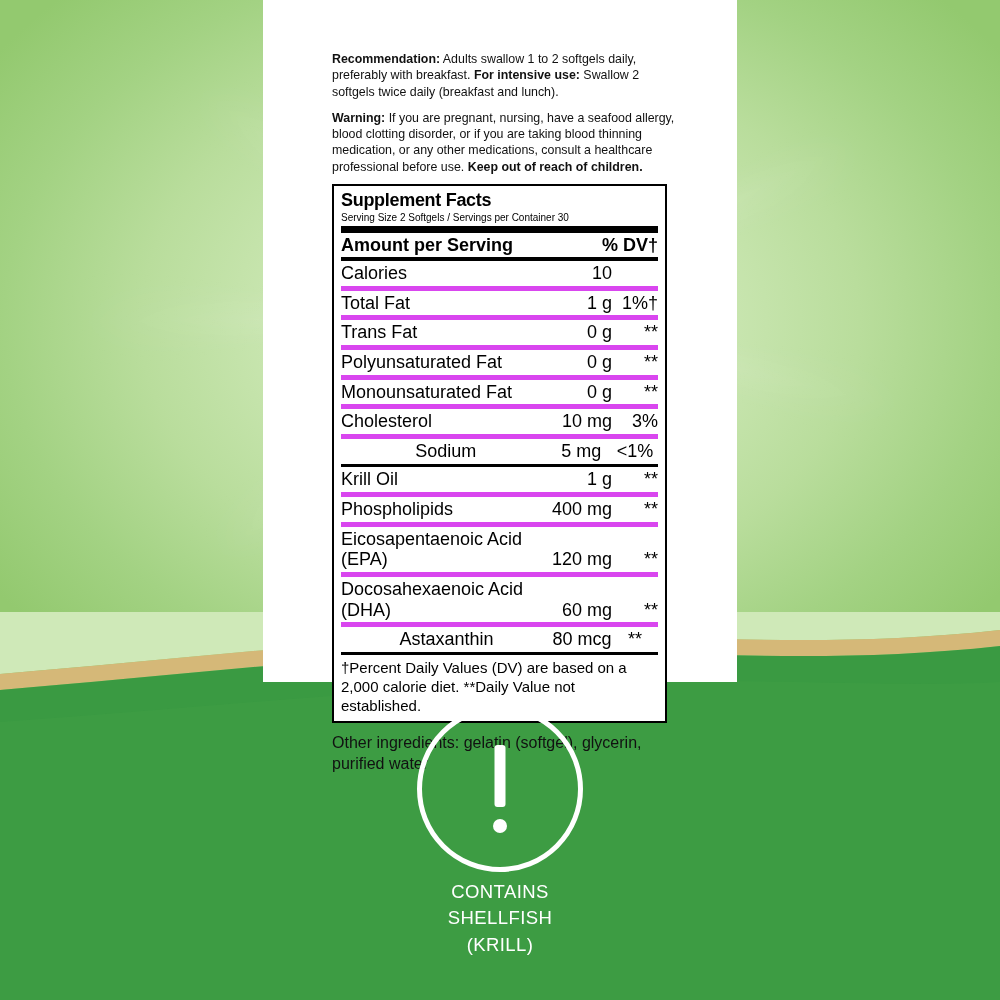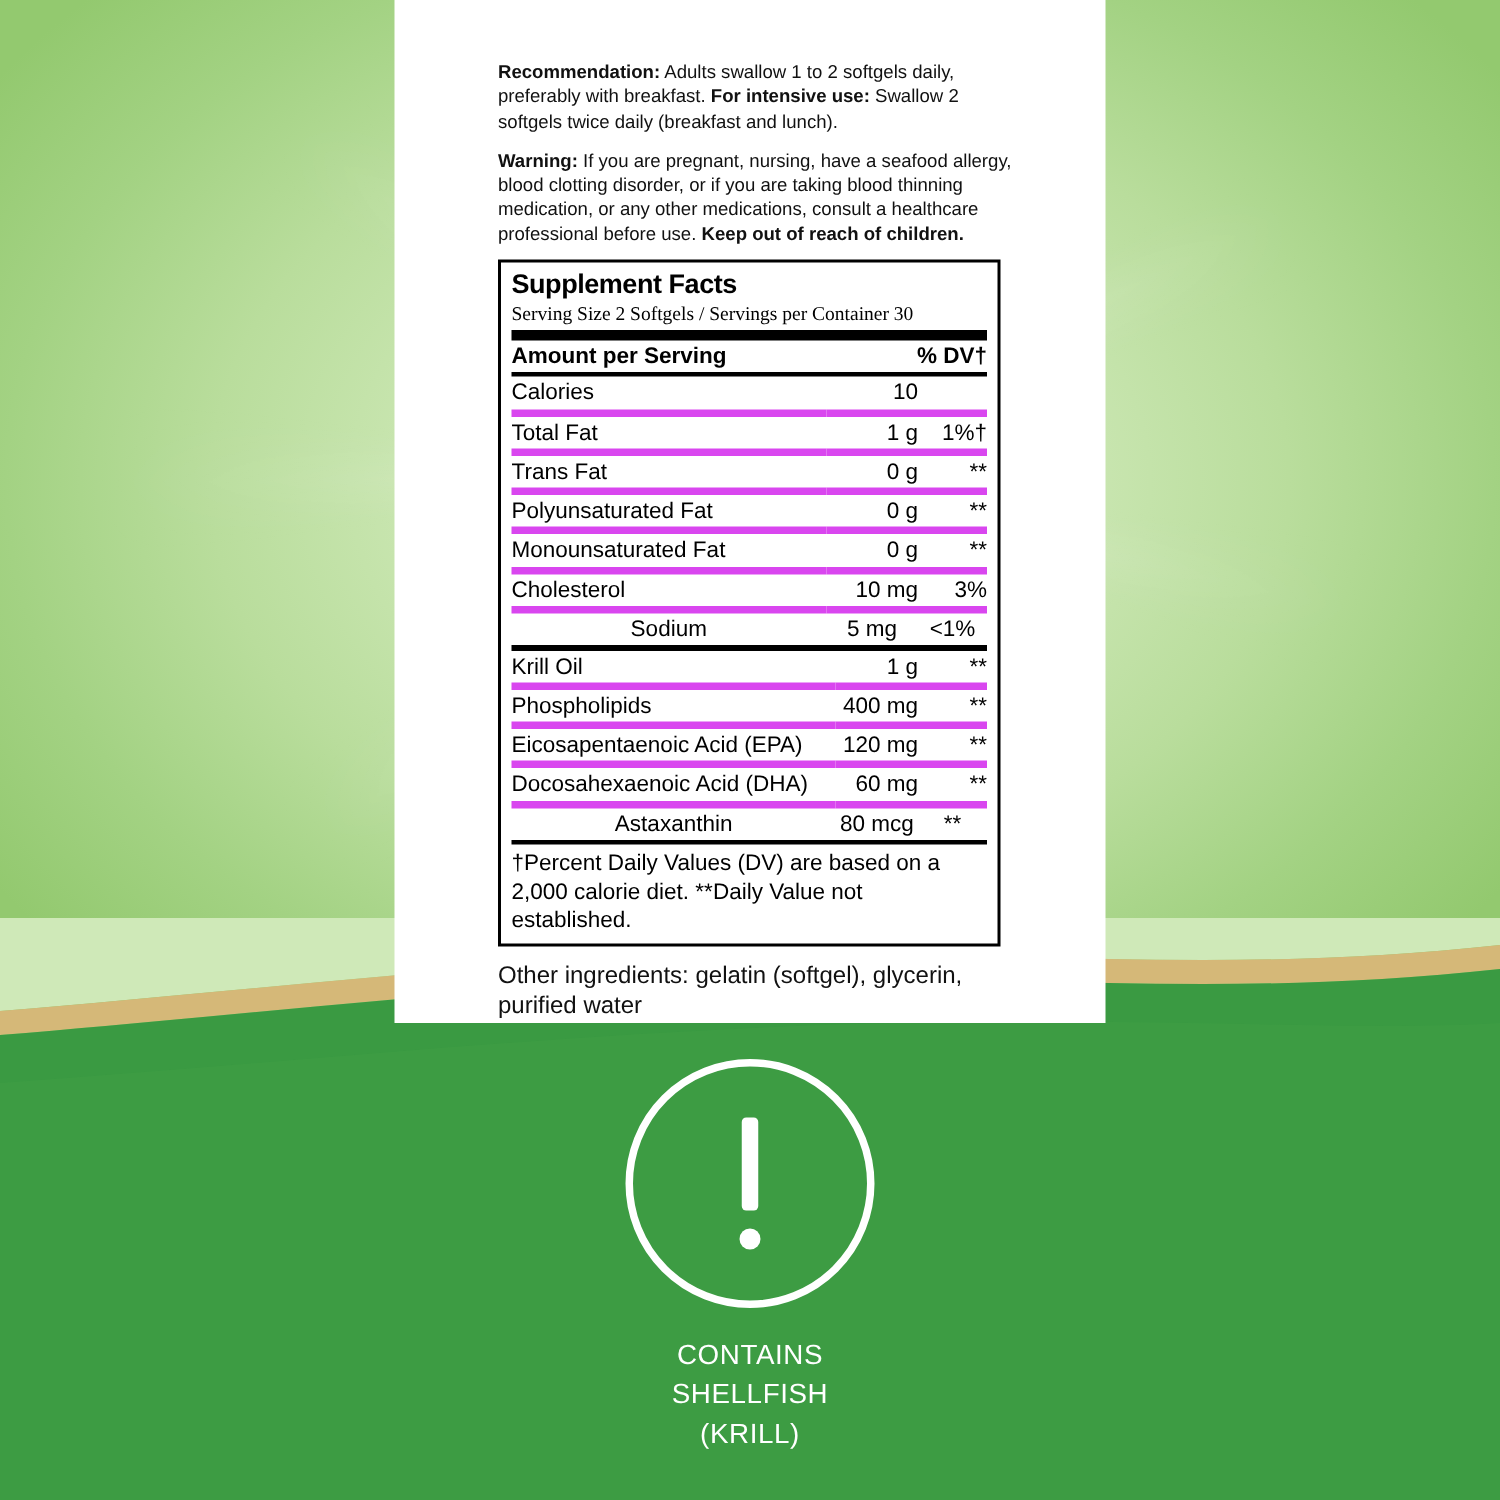--- a/index.html
+++ b/index.html
@@ -85,21 +85,21 @@
     left: 263px;
     top: 0;
     width: 474px;
     height: 682px;
     background: #ffffff;
   }
 
   .label-inner {
     position: absolute;
     left: 69px;
-    top: 40px;
+    top: 51px;
     width: 343px;
   }
 
   .para {
     font-size: 12.4px;
     line-height: 1.31;
     color: #111111;
     margin: 0 0 10px 0;
   }
   .para.last { margin-bottom: 9px; }
@@ -115,32 +115,31 @@
   }
   .sf-title {
     font-size: 18px;
     font-weight: bold;
     letter-spacing: -0.3px;
     color: #000;
     line-height: 1.05;
     margin: 1px 0 2px 0;
   }
   .sf-serving {
-    font-size: 13px;
+    font-size: 10px;
     color: #000;
     padding-bottom: 3px;
-    font-family: Liberation Serif, serif;
   }
   .rule-thick { height: 7px; background: #000; margin: 0; }
   .rule-med { height: 3.5px; background: #000; margin: 0; }
 
   table.sf {
     width: 100%;
     border-collapse: collapse;
-    font-size: 15px;
+    font-size: 18px;
     color: #000;
   }
   table.sf td {
     padding: 2px 0 2px 0;
     border-bottom: 5px solid #d946ef;
     vertical-align: bottom;
     line-height: 1.15;
   }
   table.sf tr.noline td { border-bottom: none; text-align: center; }
   td.nm { text-align: left; }
@@ -194,21 +193,21 @@
     position: absolute;
     left: 50%;
     transform: translateX(-50%);
     top: 108px;
     width: 14px;
     height: 14px;
     background: #ffffff;
     border-radius: 50%;
   }
   .badge-text {
-    margin-top: 18px;
+    margin-top: 7px;
     color: #ffffff;
     font-size: 18.5px;
     line-height: 1.42;
     letter-spacing: 0.4px;
   }
   .badge-text div { font-weight: normal; }
 </style>
 </head>
 <body>
 

